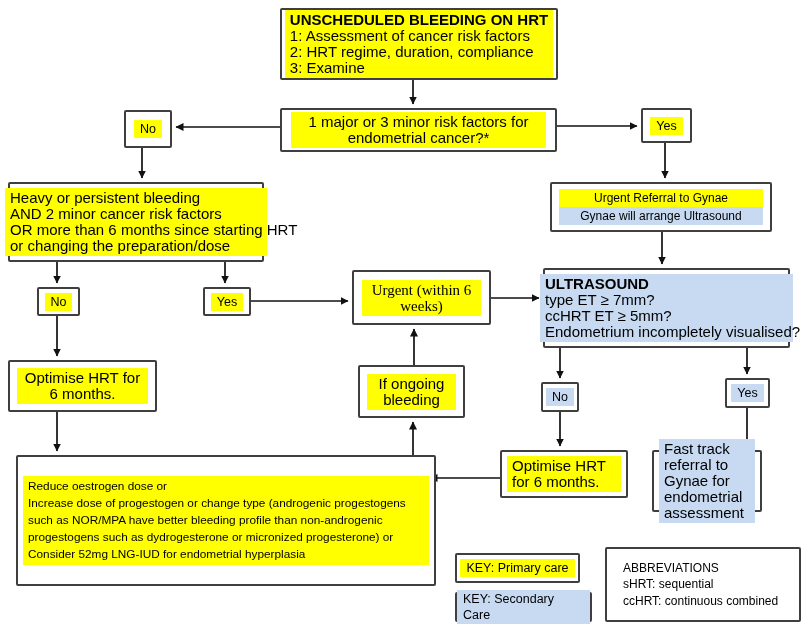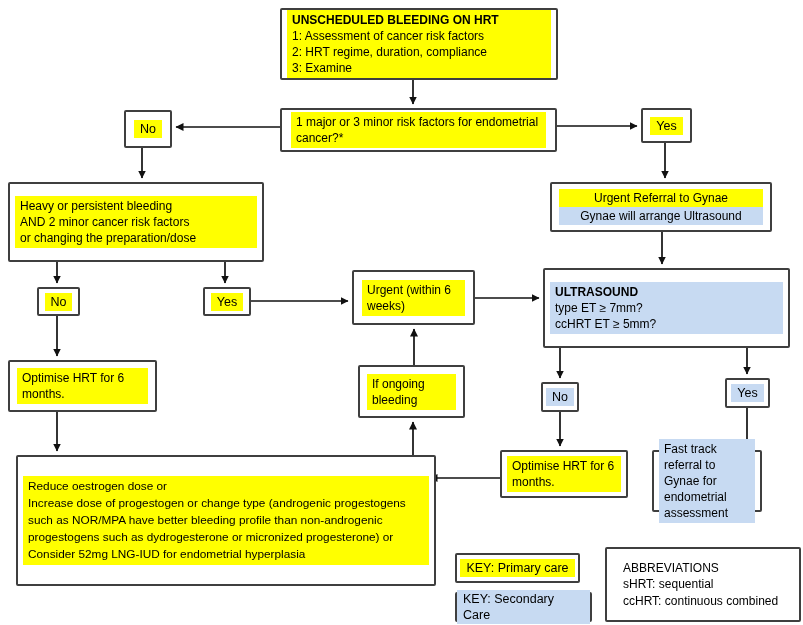--- a/index.html
+++ b/index.html
@@ -14,25 +14,25 @@
     font-family:"Liberation Sans",sans-serif;color:#000;overflow:hidden;
   }
   #wires{position:absolute;left:0;top:0;z-index:1;}
   .node{
     position:absolute;background:#fff;border:2px solid var(--border);
     border-radius:2px;box-sizing:border-box;z-index:2;
     display:flex;align-items:center;justify-content:center;
   }
   .block{
     width:100%;margin:4px 5px;padding:2px 5px;
-    font-size:12px;line-height:16px;white-space:nowrap;
+    font-size:15px;line-height:16px;white-space:nowrap;
   }
   .block.y{background:var(--yellow);}
   .block.b{background:var(--blue);}
-  .block.center{text-align:left;white-space:normal;}
+  .block.center{text-align:center;white-space:normal;}
   .bold{font-weight:bold;}
   .tag{
     display:inline-block;padding:1px 6px;font-size:12.5px;line-height:16px;
   }
   .tag.y{background:var(--yellow);}
   .tag.b{background:var(--blue);}
   .stack{width:100%;margin:5px 7px;}
   .bar{display:block;text-align:center;font-size:12px;line-height:18px;}
   .bar.y{background:var(--yellow);}
   .bar.b{background:var(--blue);}
@@ -89,47 +89,49 @@
     <span class="tag y">No</span>
   </div>
   <div class="node" style="left:641px;top:108px;width:51px;height:35px;">
     <span class="tag y">Yes</span>
   </div>
 
   <div class="node" style="left:8px;top:182px;width:256px;height:80px;">
     <div class="block y">
       <div>Heavy or persistent bleeding</div>
       <div>AND 2 minor cancer risk factors</div>
+      <div>OR more than 6 months since starting HRT</div>
       <div>or changing the preparation/dose</div>
     </div>
   </div>
 
   <div class="node" style="left:550px;top:182px;width:222px;height:50px;">
     <div class="stack">
       <span class="bar y">Urgent Referral to Gynae</span>
       <span class="bar b">Gynae will arrange Ultrasound</span>
     </div>
   </div>
 
   <div class="node" style="left:37px;top:287px;width:43px;height:29px;">
     <span class="tag y">No</span>
   </div>
   <div class="node" style="left:203px;top:287px;width:48px;height:29px;">
     <span class="tag y">Yes</span>
   </div>
 
-  <div class="node" style="left:352px;top:270px;width:123px;height:55px;">
+  <div class="node" style="left:352px;top:270px;width:139px;height:55px;font-family:Liberation Serif, serif;">
     <div class="block y center" style="margin:6px 8px;">Urgent (within 6 weeks)</div>
   </div>
 
   <div class="node" style="left:543px;top:268px;width:247px;height:80px;">
     <div class="block b">
       <div class="bold">ULTRASOUND</div>
       <div>type ET ≥ 7mm?</div>
       <div>ccHRT ET ≥ 5mm?</div>
+      <div>Endometrium incompletely visualised?</div>
     </div>
   </div>
 
   <div class="node" style="left:8px;top:360px;width:149px;height:52px;">
     <div class="block y center" style="margin:5px 7px;">Optimise HRT for 6 months.</div>
   </div>
 
   <div class="node" style="left:358px;top:365px;width:107px;height:53px;">
     <div class="block y center" style="margin:6px 7px;">If ongoing bleeding</div>
   </div>

